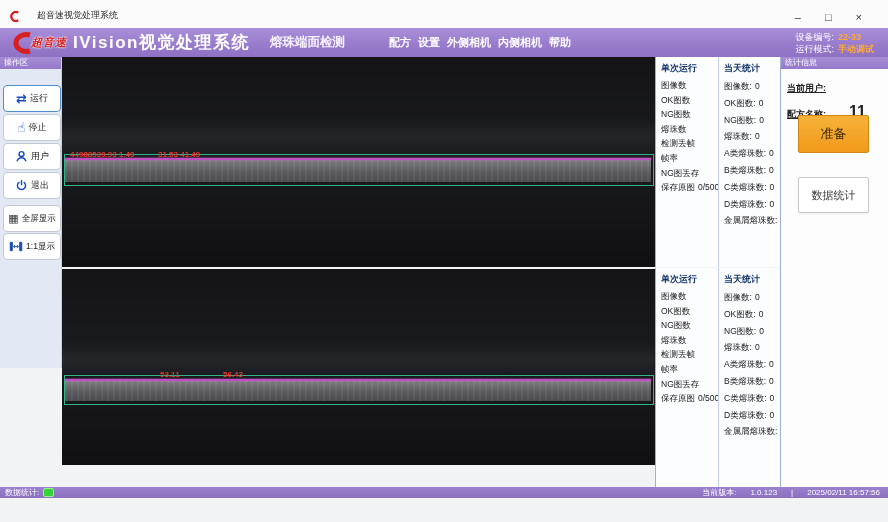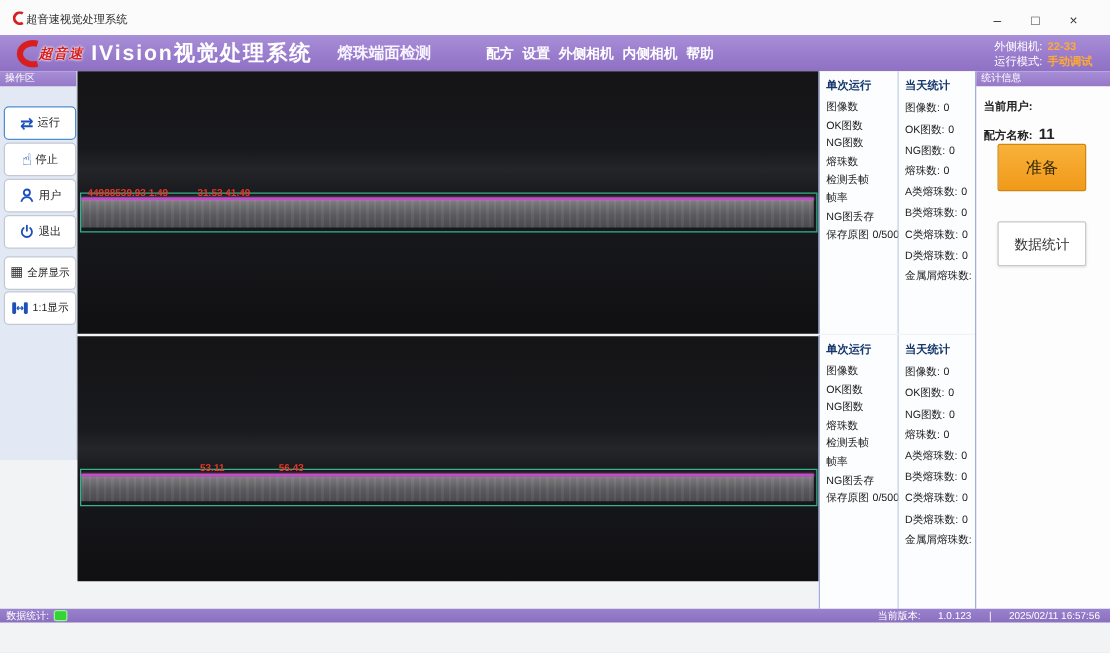--- a/index.html
+++ b/index.html
@@ -1,20 +1,20 @@
 <!DOCTYPE html>
 <html><head>
 <meta charset="utf-8">
 <style>
   html,body{margin:0;padding:0;background:#e9e9ec;}
   .screen{position:relative;width:888px;height:522px;background:#f2f3f5;overflow:hidden;
           font-family:"Liberation Sans","DejaVu Sans",sans-serif;-webkit-font-smoothing:antialiased;}
   
   .titlebar{position:absolute;left:0;top:0;width:888px;height:28px;background:#fbfbfc;}
-  .titlebar-left{position:absolute;left:10px;top:9px;display:flex;align-items:flex-start;gap:0;}
+  .titlebar-left{position:absolute;left:10px;top:9px;display:flex;align-items:flex-end;gap:16px;}
   .titlebar-left .wtitle{font-size:9px;color:#2a2a2a;}
   .win-controls{position:absolute;right:26px;top:12px;display:flex;gap:24px;color:#333;font-size:11px;line-height:11px;}
   .win-controls span{cursor:default;}
   
   .header{position:absolute;left:0;top:28px;width:888px;height:29px;
           background:linear-gradient(180deg,#a88fd8 0%,#9a7ccd 55%,#8f71c4 100%);
           display:flex;align-items:center;}
   .brand{display:flex;align-items:center;margin-left:5px;}
   .brand-text{font-size:11px;font-weight:bold;font-style:italic;color:#d81f1f;margin-left:-6px;
               text-shadow:0 0 2px #fff,0 0 2px #fff;letter-spacing:1px;}
@@ -51,22 +51,22 @@
   .stats-panel{position:absolute;left:655px;width:125px;background:#fcfdff;border-left:1px solid #9fb0d8;display:flex;}
   .stats-panel.top{top:57px;height:210px;}
   .stats-panel.bottom{top:268px;height:219px;}
   .stat-col{width:62px;padding-top:3px;}
   .stat-col.second{border-left:1px solid #c3cfe4;width:62px;}
   .col-header{font-size:9px;font-weight:bold;color:#15366b;margin:2px 0 3px 5px;white-space:nowrap;}
   .stat-row{display:flex;gap:3px;font-size:8.5px;color:#1a1a1a;padding-left:5px;line-height:14.6px;white-space:nowrap;}
   .stat-col.second .stat-row{line-height:16.8px;}
   
   .info-panel{position:absolute;left:780px;top:57px;width:108px;height:430px;background:#fdfdfe;border-left:1px solid #9fb0d8;}
-  .info-row{margin:8px 0 0 6px;font-size:9px;font-weight:bold;color:#222;}
-  .info-row .val{margin-left:5px;font-size:12px;}
+  .info-row{margin:8px 0 0 6px;font-size:9px;font-weight:bold;color:#222;text-decoration:underline;}
+  .info-row .val{margin-left:23px;font-size:16px;}
   .prepare-btn{position:absolute;left:17px;top:58px;width:71px;height:38px;
                background:linear-gradient(180deg,#f8b13a,#f09a1a);border:1px solid #cf8712;border-radius:2px;
                font-size:13px;color:#3a2c05;cursor:pointer;font-family:inherit;}
   .data-btn{position:absolute;left:17px;top:120px;width:71px;height:36px;background:#fff;
             border:1px solid #c9c9c9;border-radius:2px;font-size:11px;color:#333;cursor:pointer;
             box-shadow:0 1px 2px rgba(0,0,0,0.08);font-family:Liberation Sans, sans-serif;}
   
   .statusbar{position:absolute;left:0;top:487px;width:888px;height:11px;
              background:linear-gradient(180deg,#9a82cd,#8a6fbf);display:flex;align-items:center;
              color:#fff;font-size:8px;}
@@ -105,21 +105,21 @@
     <nav class="menu">
 
     <span class="menu-item">配方</span>
         <span class="menu-item">设置</span>
         <span class="menu-item">外侧相机</span>
         <span class="menu-item">内侧相机</span>
         <span class="menu-item">帮助</span>
       </nav>
     <div class="device-info">
       <div>
-        <span class="lbl">外侧相机:</span><span class="val">22-33</span>
+        <span class="lbl">设备编号:</span><span class="val">22-33</span>
       </div>
       <div>
         <span class="lbl">运行模式:</span><span class="val">手动调试</span>
       </div>
     </div>
   </div>
 
   <aside class="sidebar">
     <div class="panel-title">操作区</div>
     <div class="sb-btn active" style="top:28px">

